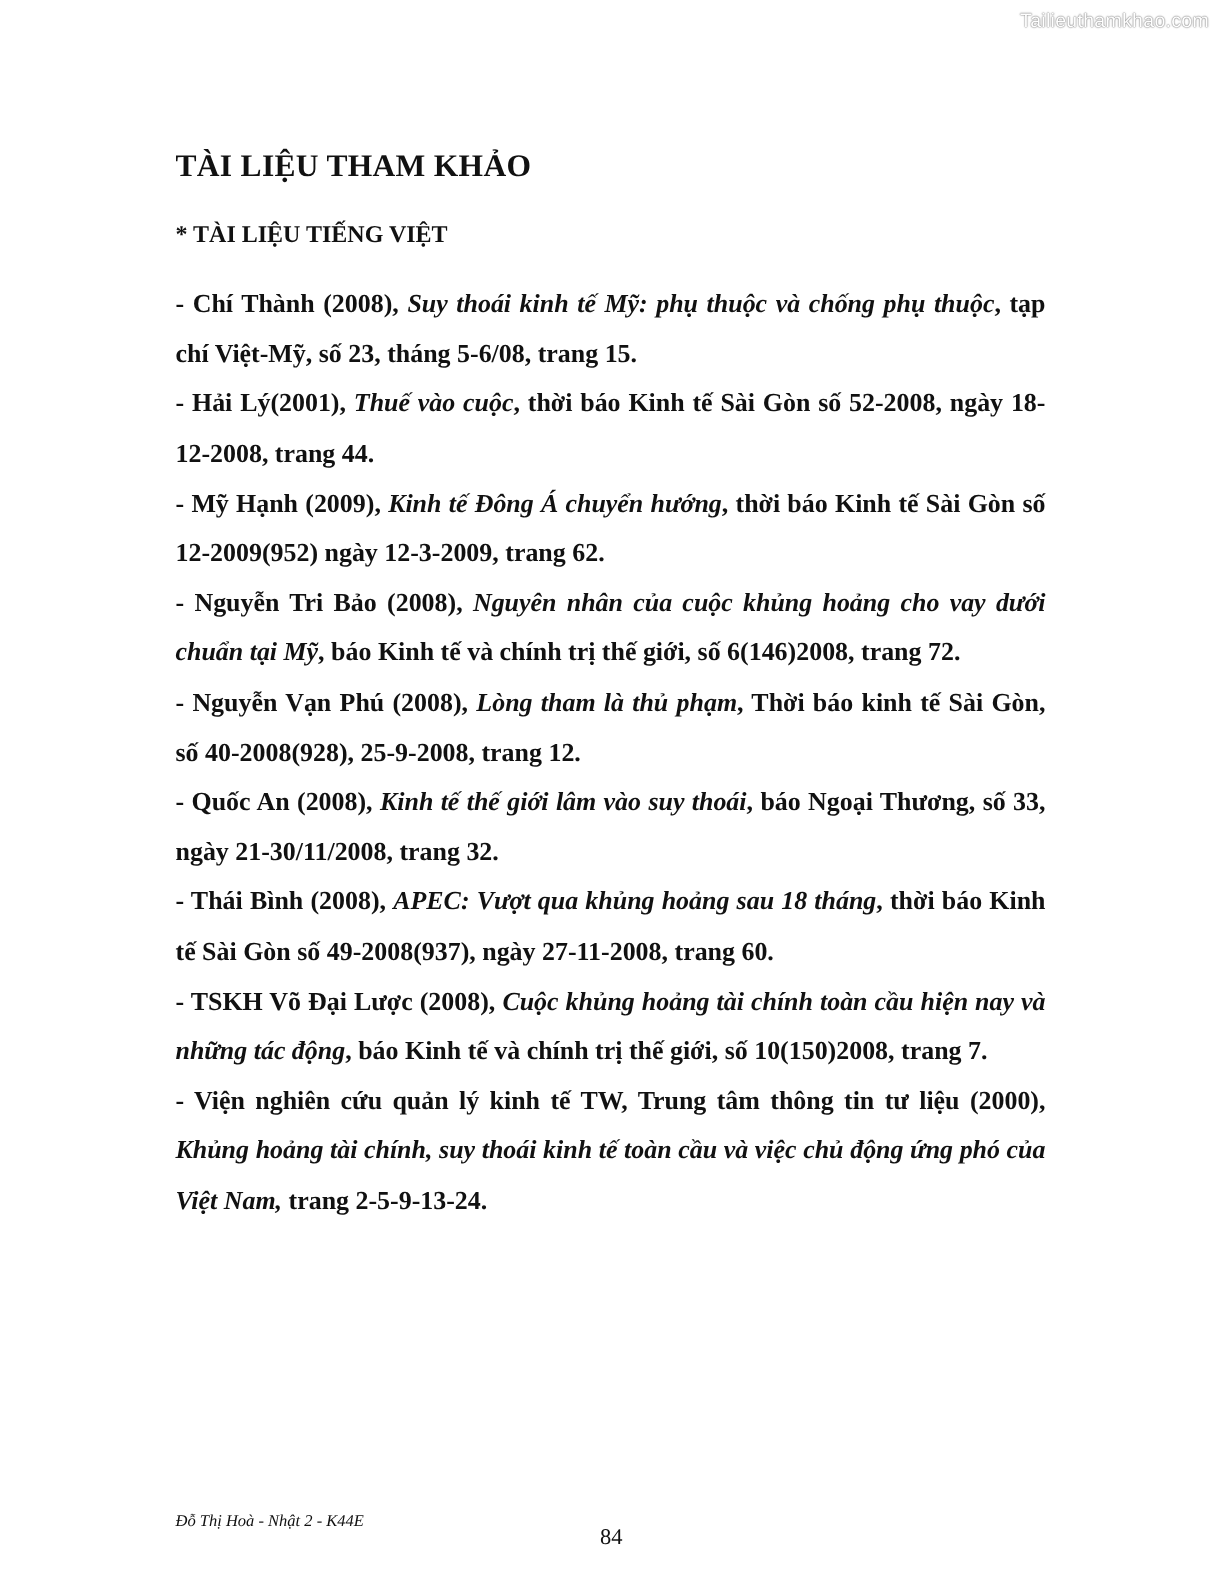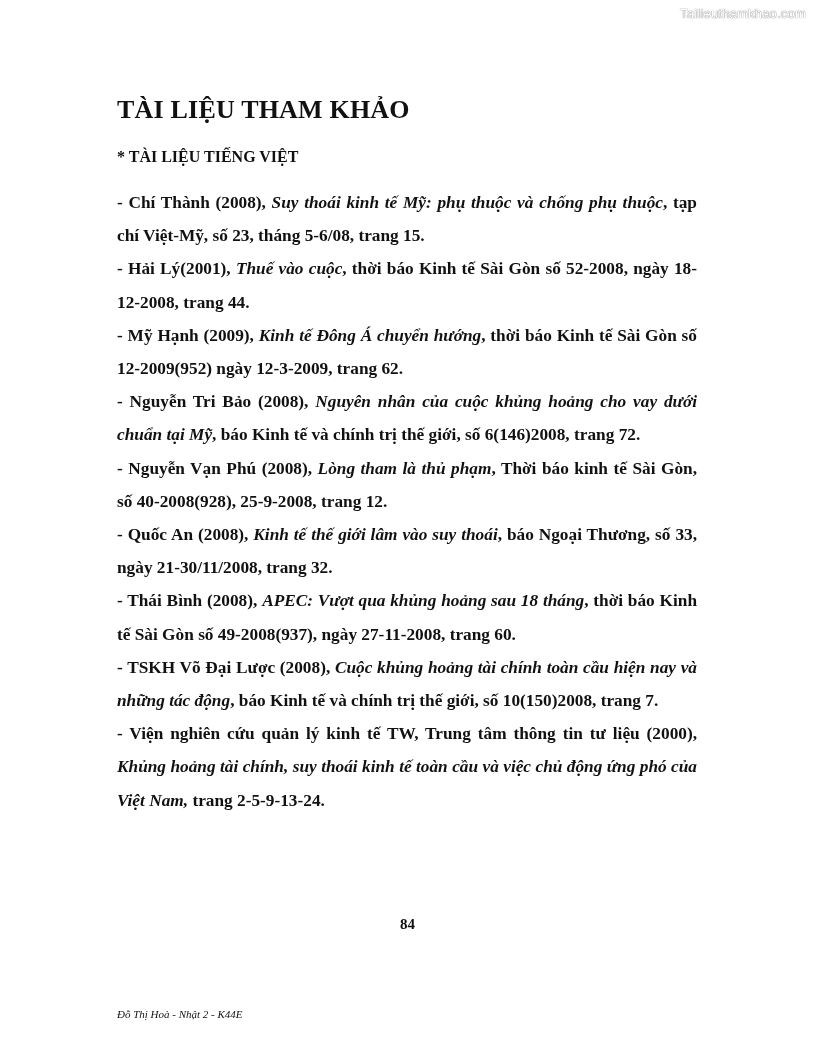--- a/index.html
+++ b/index.html
@@ -1,27 +1,27 @@
 <!DOCTYPE html>
 <html><head>
 <meta charset="utf-8">
 <style>
   html, body { margin:0; padding:0; background:#fff; }
   body { width:816px; height:1056px; position:relative; overflow:hidden;
          font-family:"Liberation Serif", "DejaVu Serif", serif; color:#111; }
   .watermark { position:absolute; top:6px; right:10px; font-family:"Liberation Sans", sans-serif;
                font-size:13px; color:#fff; text-shadow:0 0 1px #777, 0 0 1px #777; letter-spacing:0.2px; }
   .content { position:absolute; left:117px; width:580px; top:93px; }
-  .title { font-size:26px; margin:0; height:34px; line-height:34px; letter-spacing:0.2px; }
+  .title { font-size:21px; margin:0; height:34px; line-height:34px; letter-spacing:0.2px; }
   .subtitle { font-size:16px; font-weight:bold; margin:0; position:absolute; top:52px; line-height:24px; }
   .refs { position:absolute; top:93px; left:0; width:580px; }
   .ref { font-size:17.3px; line-height:33.2px; text-align:justify; margin:0;font-weight:bold; }
   .ref i { font-style:italic; }
   .footer-author { position:absolute; left:117px; top:983px; font-size:11px; font-weight:normal; font-style:italic;margin-top:25px; }
-  .footer-page { position:absolute; left:400px; top:916px; font-size:15px;font-weight:bold; }
+  .footer-page { position:absolute; left:400px; top:1017px; font-size:15px; }
 </style>
 </head>
 <body>
 
 <div class="watermark">Tailieuthamkhao.com</div>
 
 <div class="content">
   <h1 class="title">TÀI  LIỆU THAM KHẢO</h1>
   <h2 class="subtitle">* TÀI LIỆU TIẾNG VIỆT</h2>
 

